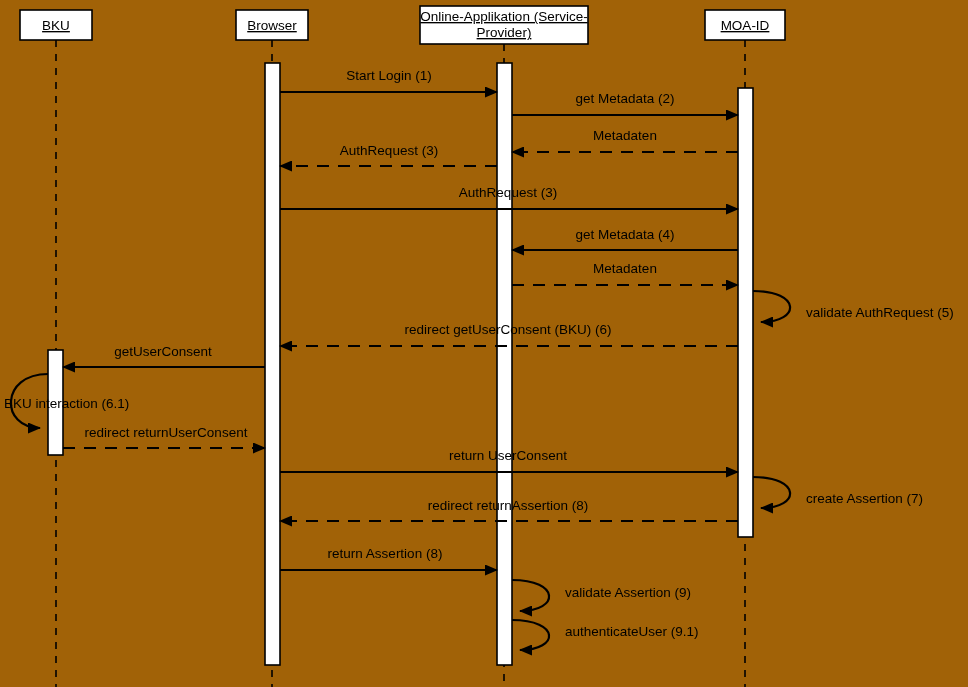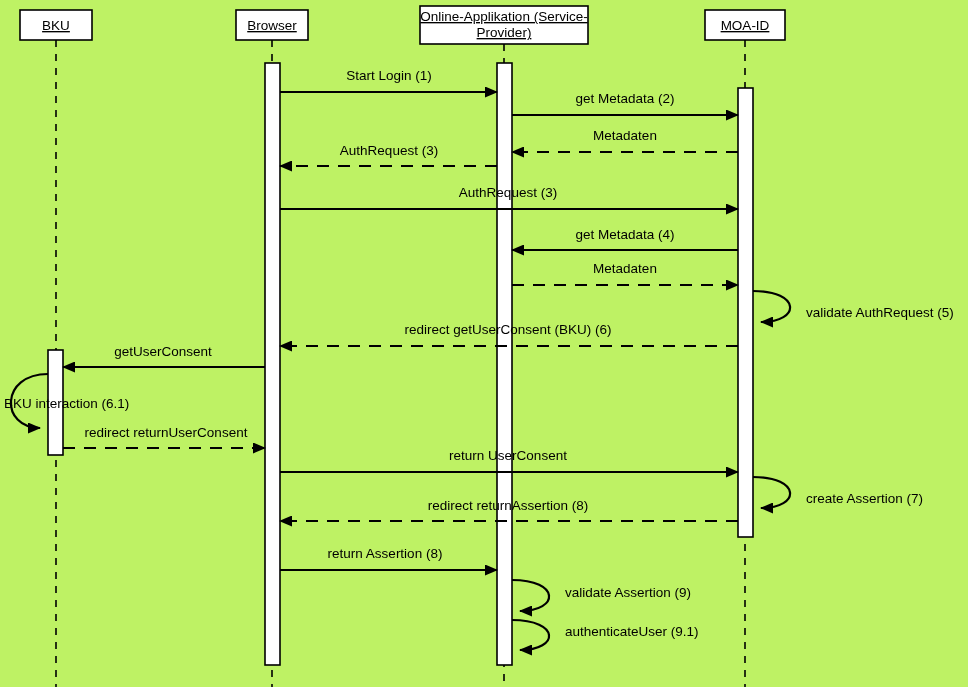--- a/index.html
+++ b/index.html
@@ -7,21 +7,21 @@
     padding: 0;
     background: #ffffff;
   }
   body {
     font-family: "Liberation Sans", sans-serif;
   }
   #diagram-root {
     position: relative;
     width: 968px;
     height: 687px;
-    background: #bef264;
+    background: #a16207;
     overflow: hidden;
   }
   svg#seq {
     display: block;
     width: 968px;
     height: 687px;
   }
   .lifeline-box {
     fill: #ffffff;
     stroke: #000000;

